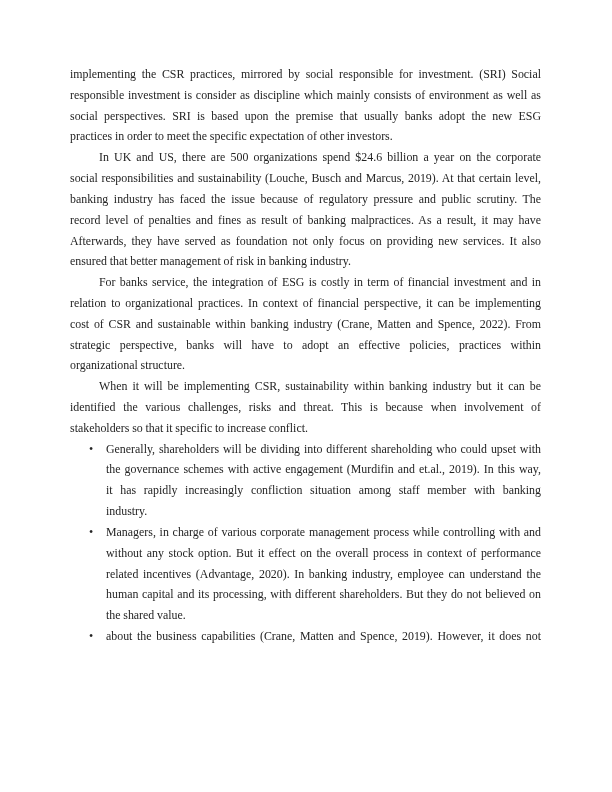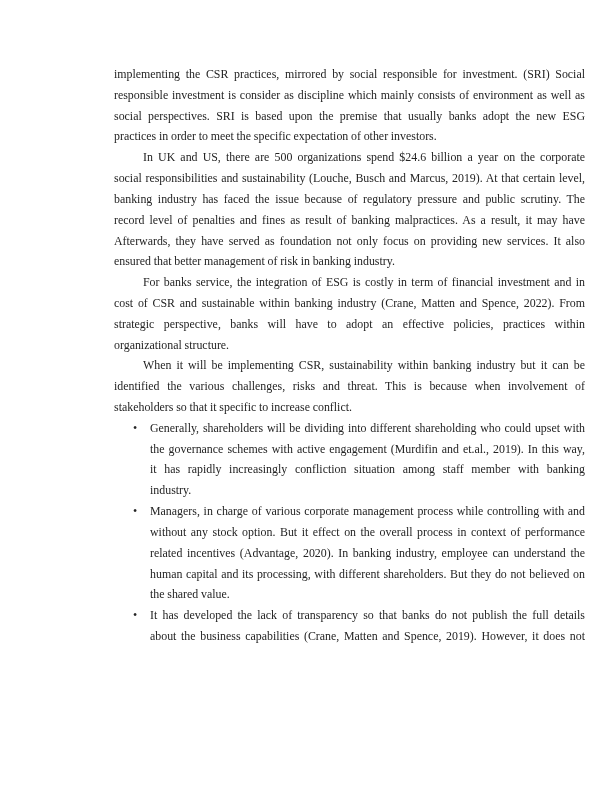--- a/index.html
+++ b/index.html
@@ -16,21 +16,20 @@
     font-family: "Liberation Serif", "DejaVu Serif", serif;
   }
   .content {
     position: absolute;
     left: 70px;
     top: 64px;
     width: 471px;
     font-size: 11.9px;
     line-height: 20.82px;
     color: #242424;
-    margin-left: 44px;
   }
   .block { margin: 0; padding: 0; }
   .line {
     text-align: justify;
     text-align-last: justify;
     word-spacing: -0.25px;
   }
   .line.no-just {
     text-align-last: left;
   }
@@ -61,20 +60,21 @@
       <div class="block para">
         <div class="line indent-first">In UK and US, there are 500 organizations spend $24.6 billion a year on the corporate</div>
         <div class="line">social responsibilities and sustainability (Louche, Busch and Marcus, 2019). At that certain level,</div>
         <div class="line">banking industry has faced the issue because of regulatory pressure and public scrutiny. The</div>
         <div class="line">record level of penalties and fines as result of banking malpractices. As a result, it may have</div>
         <div class="line">Afterwards, they have served as foundation not only focus on providing new services. It also</div>
         <div class="line no-just">ensured that better management of risk in banking industry.</div>
       </div>
       <div class="block para">
         <div class="line indent-first">For banks service, the integration of ESG is costly in term of financial investment and in</div>
+        <div class="line">relation to organizational practices. In context of financial perspective, it can be implementing</div>
         <div class="line">cost of CSR and sustainable within banking industry (Crane, Matten and Spence, 2022). From</div>
         <div class="line">strategic perspective, banks will have to adopt an effective policies, practices within</div>
         <div class="line no-just">organizational structure.</div>
       </div>
       <div class="block para">
         <div class="line indent-first">When it will be implementing CSR, sustainability within banking industry but it can be</div>
         <div class="line">identified the various challenges, risks and threat. This is because when involvement of</div>
         <div class="line no-just">stakeholders so that it specific to increase conflict.</div>
       </div>
       <div class="block bullet">
@@ -87,17 +87,16 @@
       <div class="block bullet">
         <span class="marker">•</span>
         <div class="line">Managers, in charge of various corporate management process while controlling with and</div>
         <div class="line">without any stock option. But it effect on the overall process in context of performance</div>
         <div class="line">related incentives (Advantage, 2020). In banking industry, employee can understand the</div>
         <div class="line">human capital and its processing, with different shareholders. But they do not believed on</div>
         <div class="line no-just">the shared value.</div>
       </div>
       <div class="block bullet">
         <span class="marker">•</span>
-        <div class="line">It has developed the lack of transparency so that banks do not publish the full details</div>
         <div class="line">about the business capabilities (Crane, Matten and Spence, 2019). However, it does not</div>
       </div>
     </div>
 </div>
 
 </body></html>

